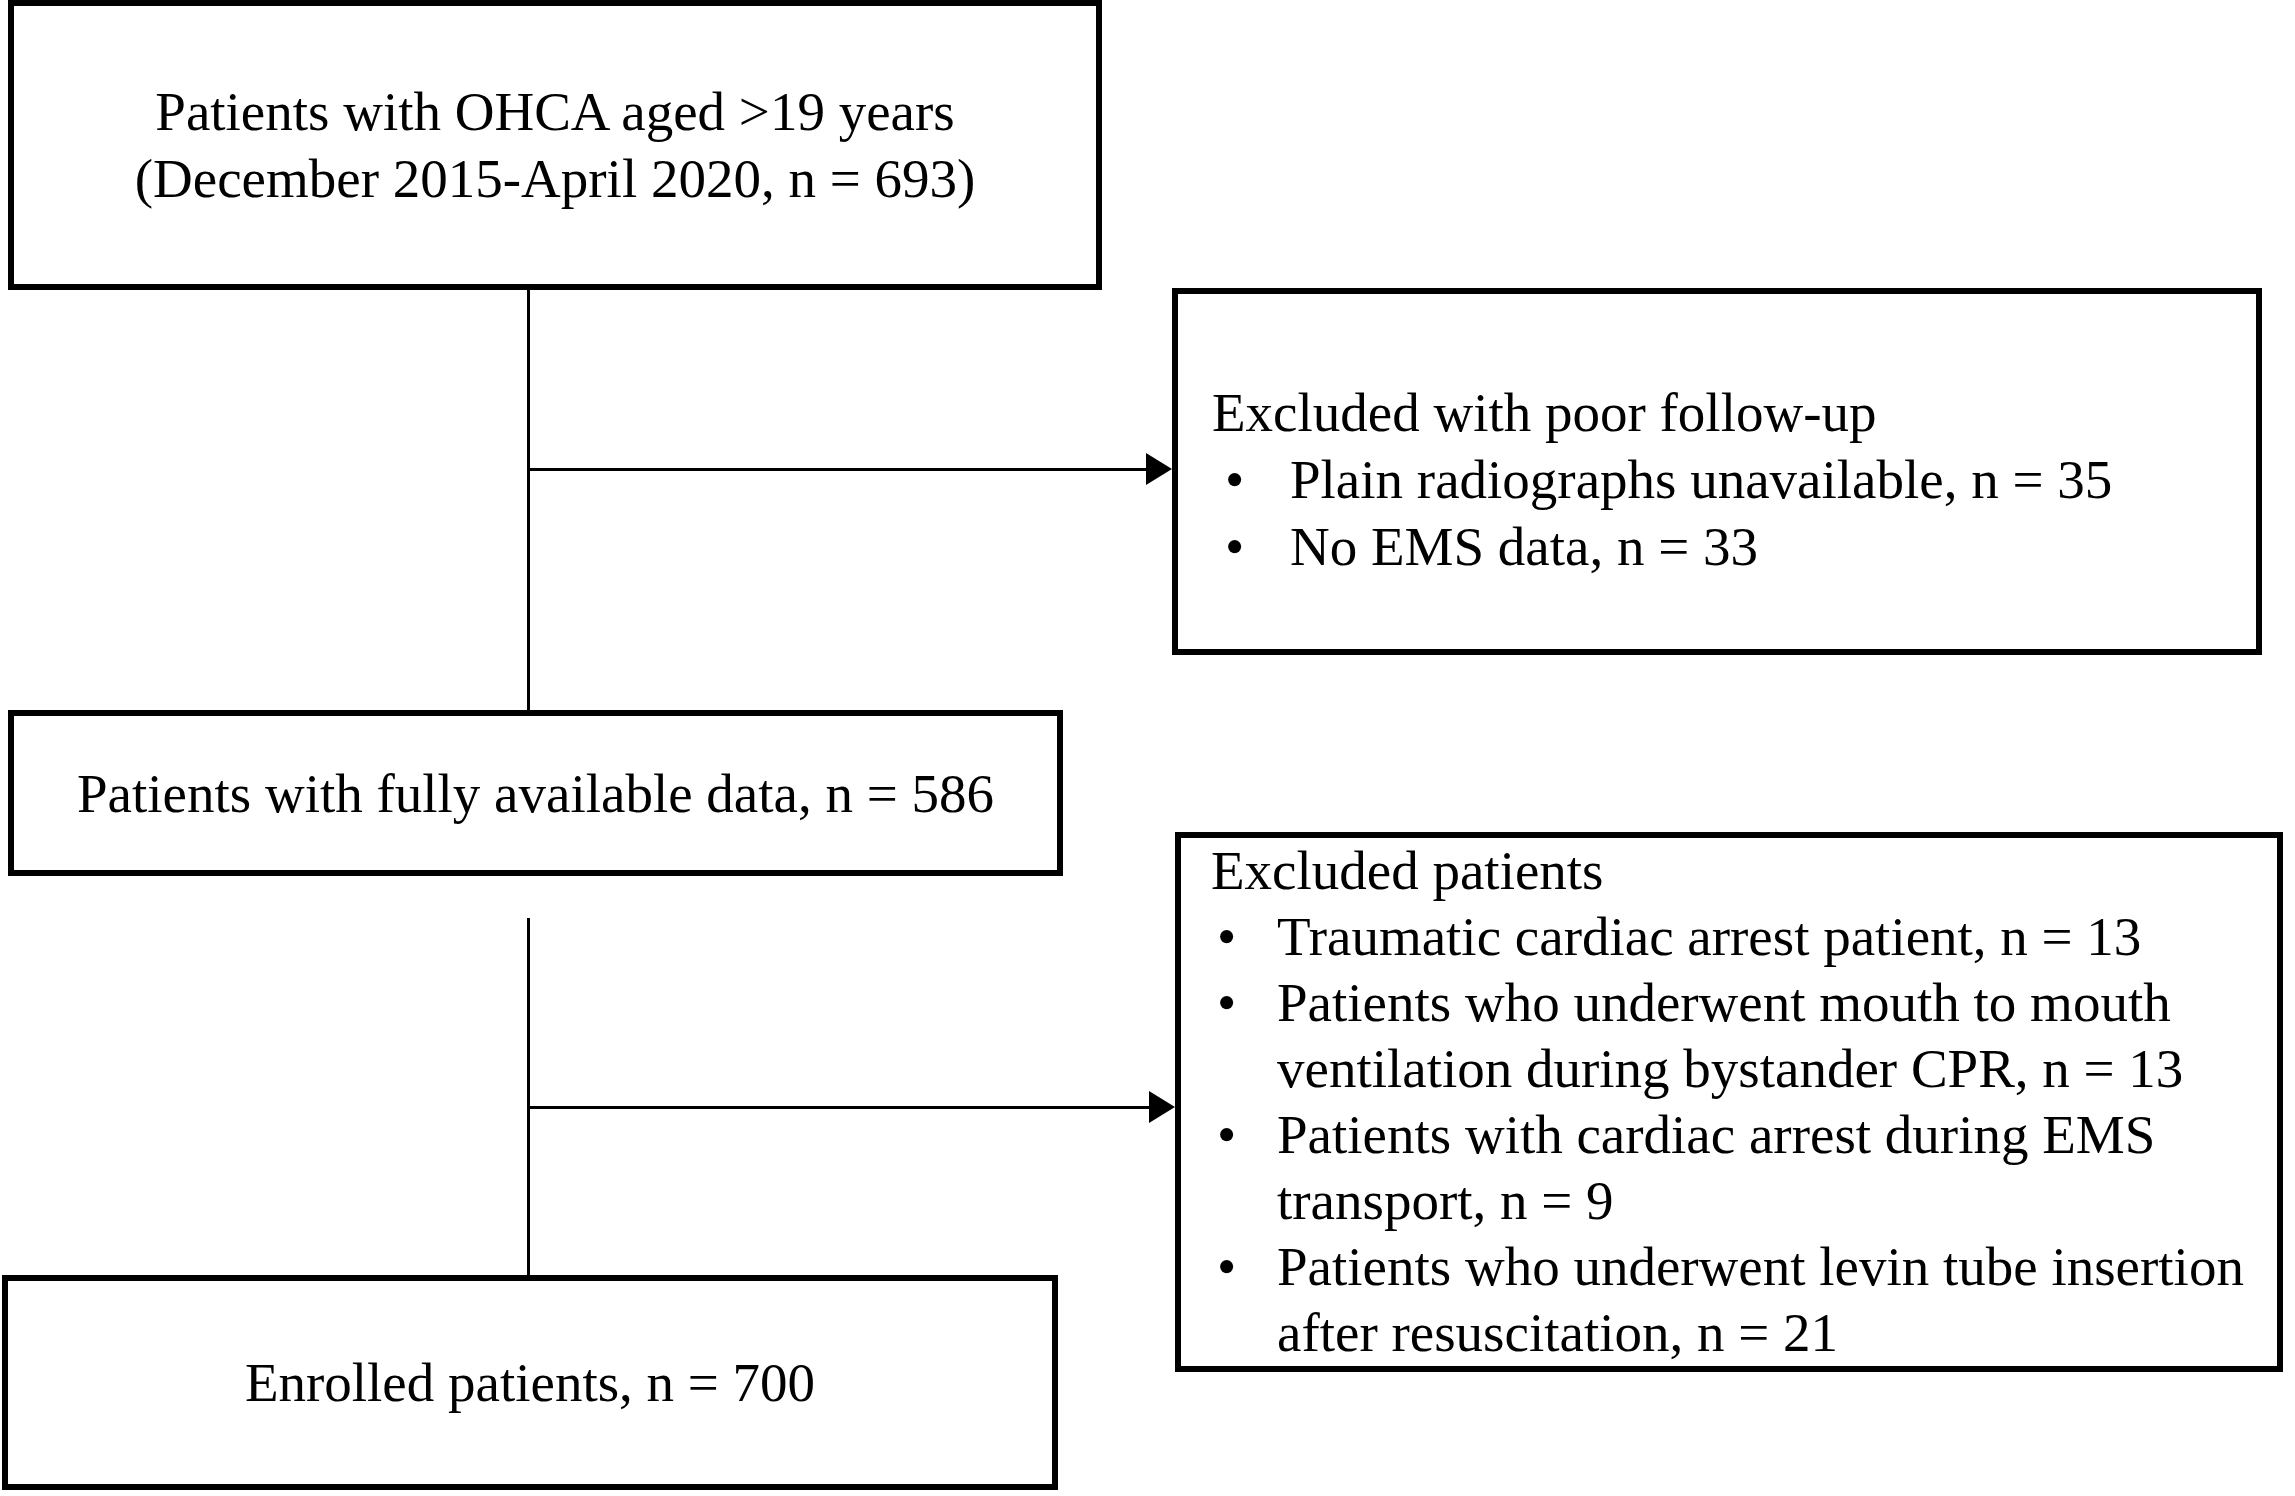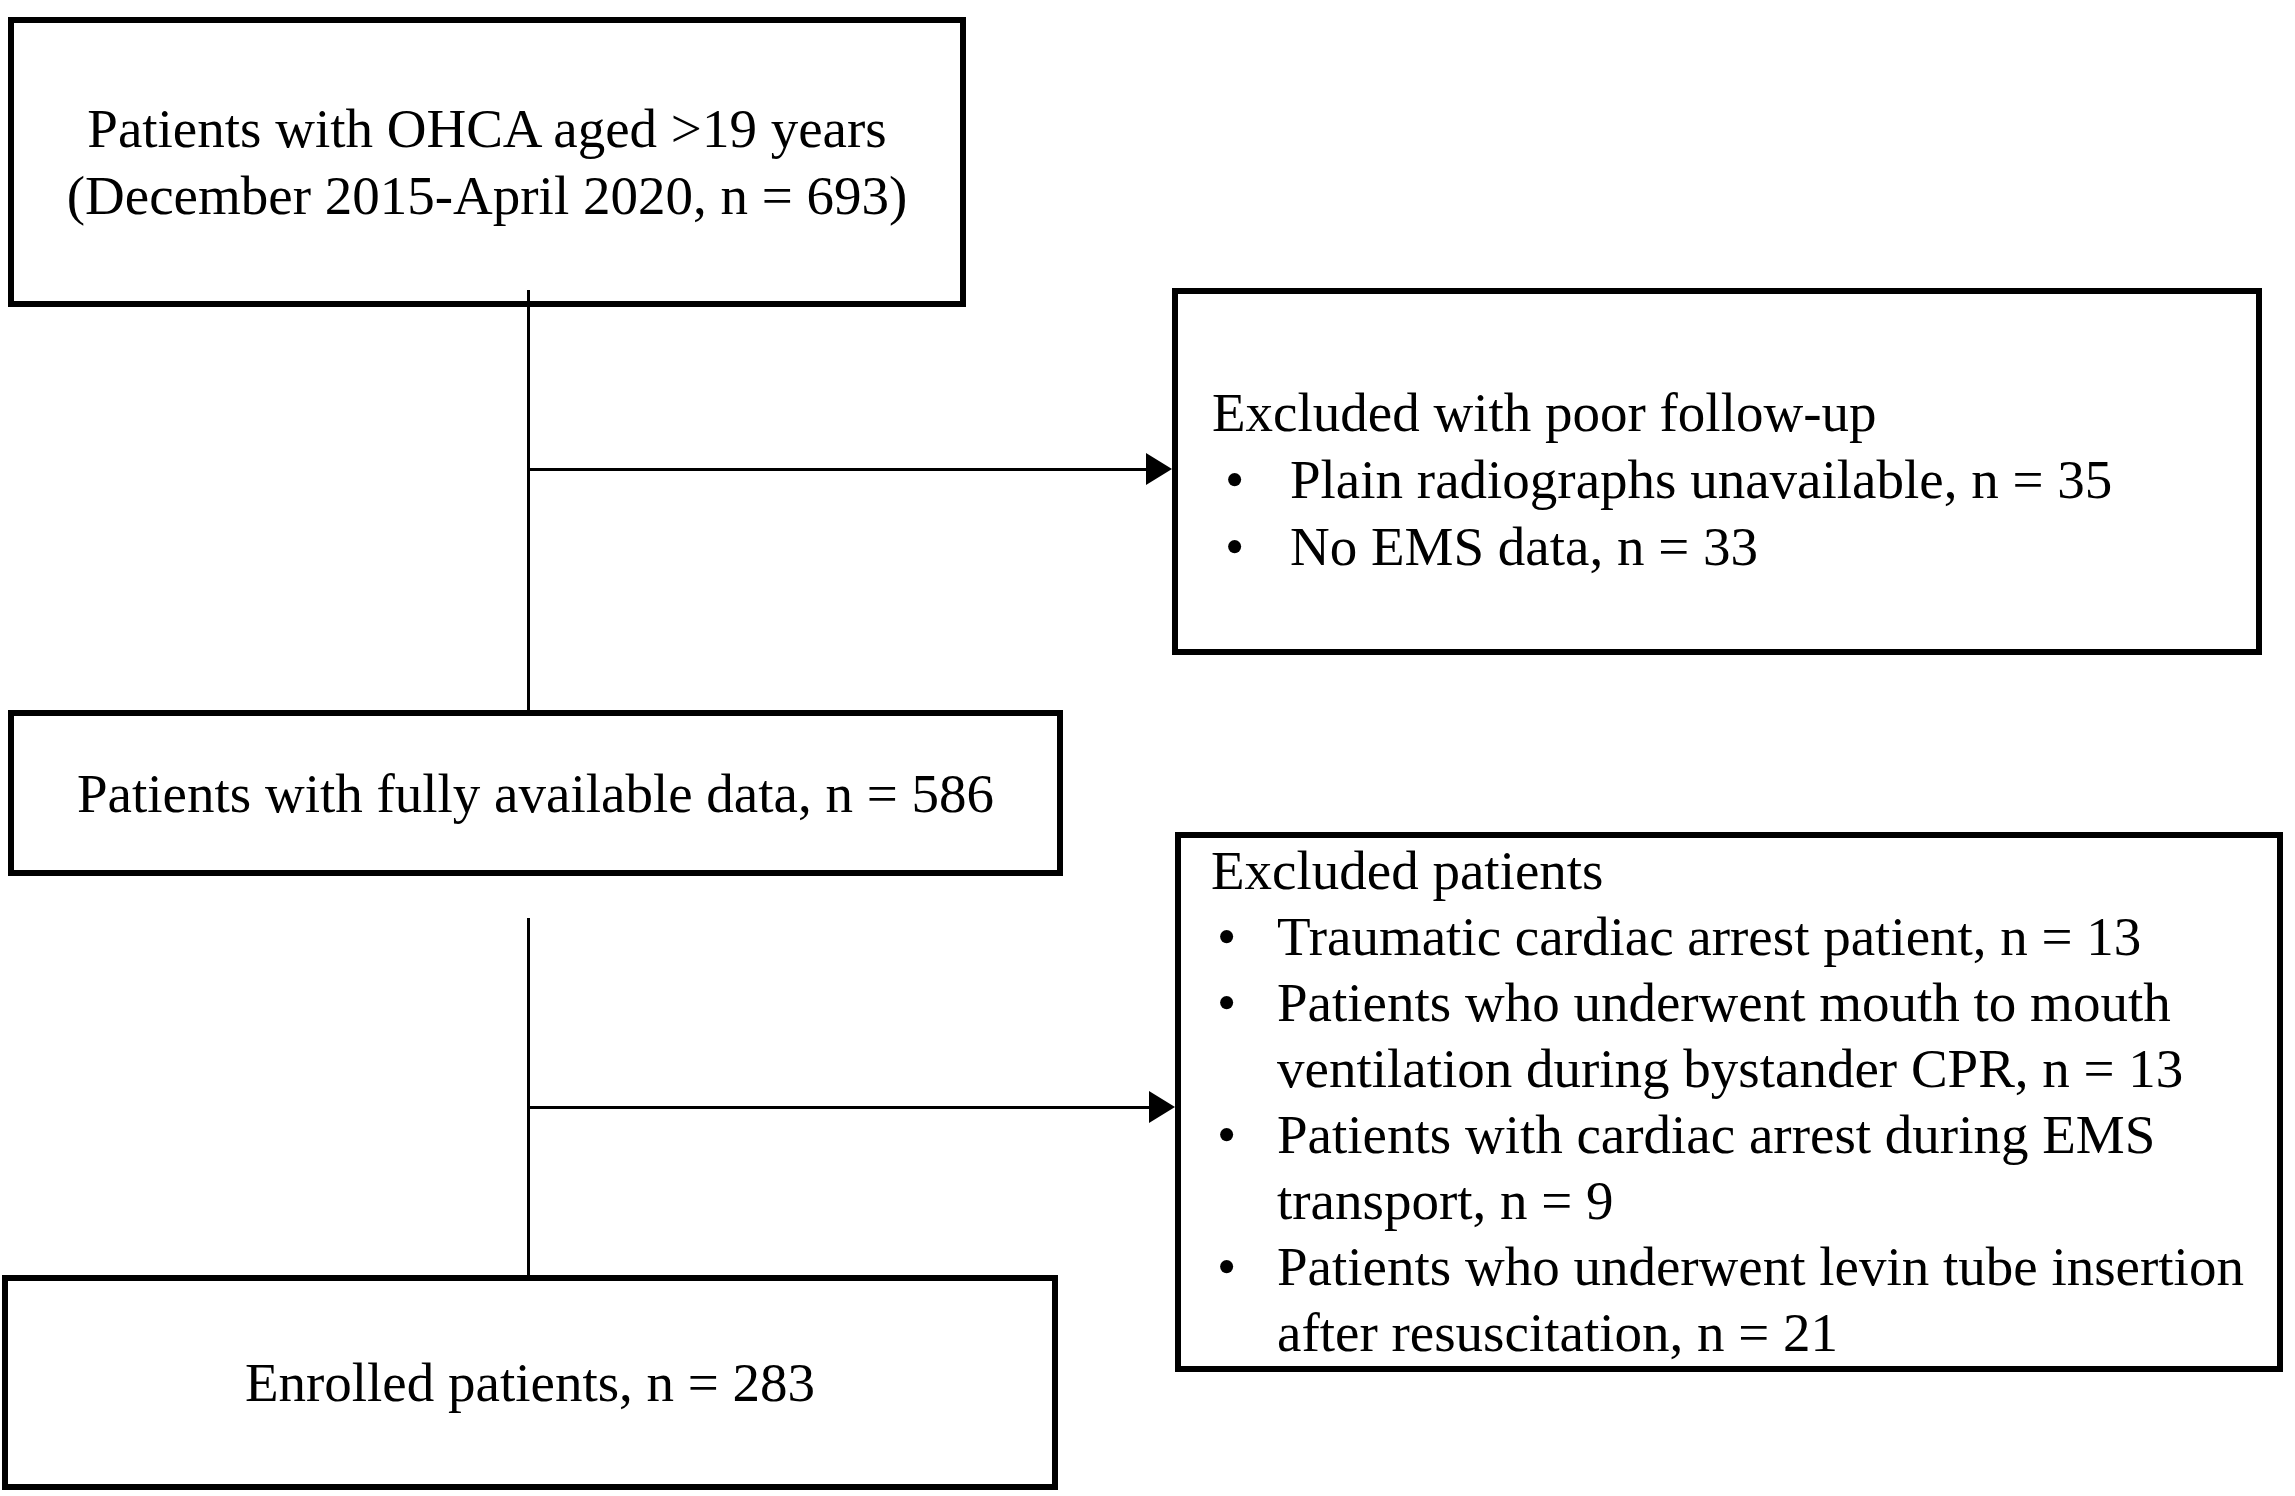--- a/index.html
+++ b/index.html
@@ -28,21 +28,21 @@
   .center-box {
     display: flex;
     flex-direction: column;
     align-items: center;
     justify-content: center;
     text-align: center;
   }
   .nowrap { white-space: nowrap; }
 
   
-  #box-top    { left: 8px;   top: 17px;    width: 958px; height: 290px; }
+  #box-top    { left: 8px;   top: 0;    width: 1094px; height: 290px; }
   #box-mid    { left: 8px;   top: 710px;  width: 1055px; height: 166px; }
   #box-bottom { left: 2px;   top: 1275px; width: 1056px; height: 215px; }
 
   
   #box-r1 { left: 1172px; top: 288px; width: 1090px; height: 367px; }
   #box-r2 { left: 1175px; top: 832px; width: 1108px; height: 540px; }
 
   .side-content {
     display: flex;
     flex-direction: column;
@@ -162,16 +162,16 @@
         <span class="bullet-text">Patients with cardiac arrest during EMS transport, n = 9</span>
       </div>
       <div class="bullet">
         <span class="dot">•</span>
         <span class="bullet-text">Patients who underwent levin tube insertion after resuscitation, n = 21</span>
       </div>
     </div>
   </div>
 
   <div class="box center-box" id="box-bottom">
-    <div class="nowrap">Enrolled patients, n = 283</div>
+    <div class="nowrap">Enrolled patients, n = 700</div>
   </div>
 
 </div>
 
 </body></html>

